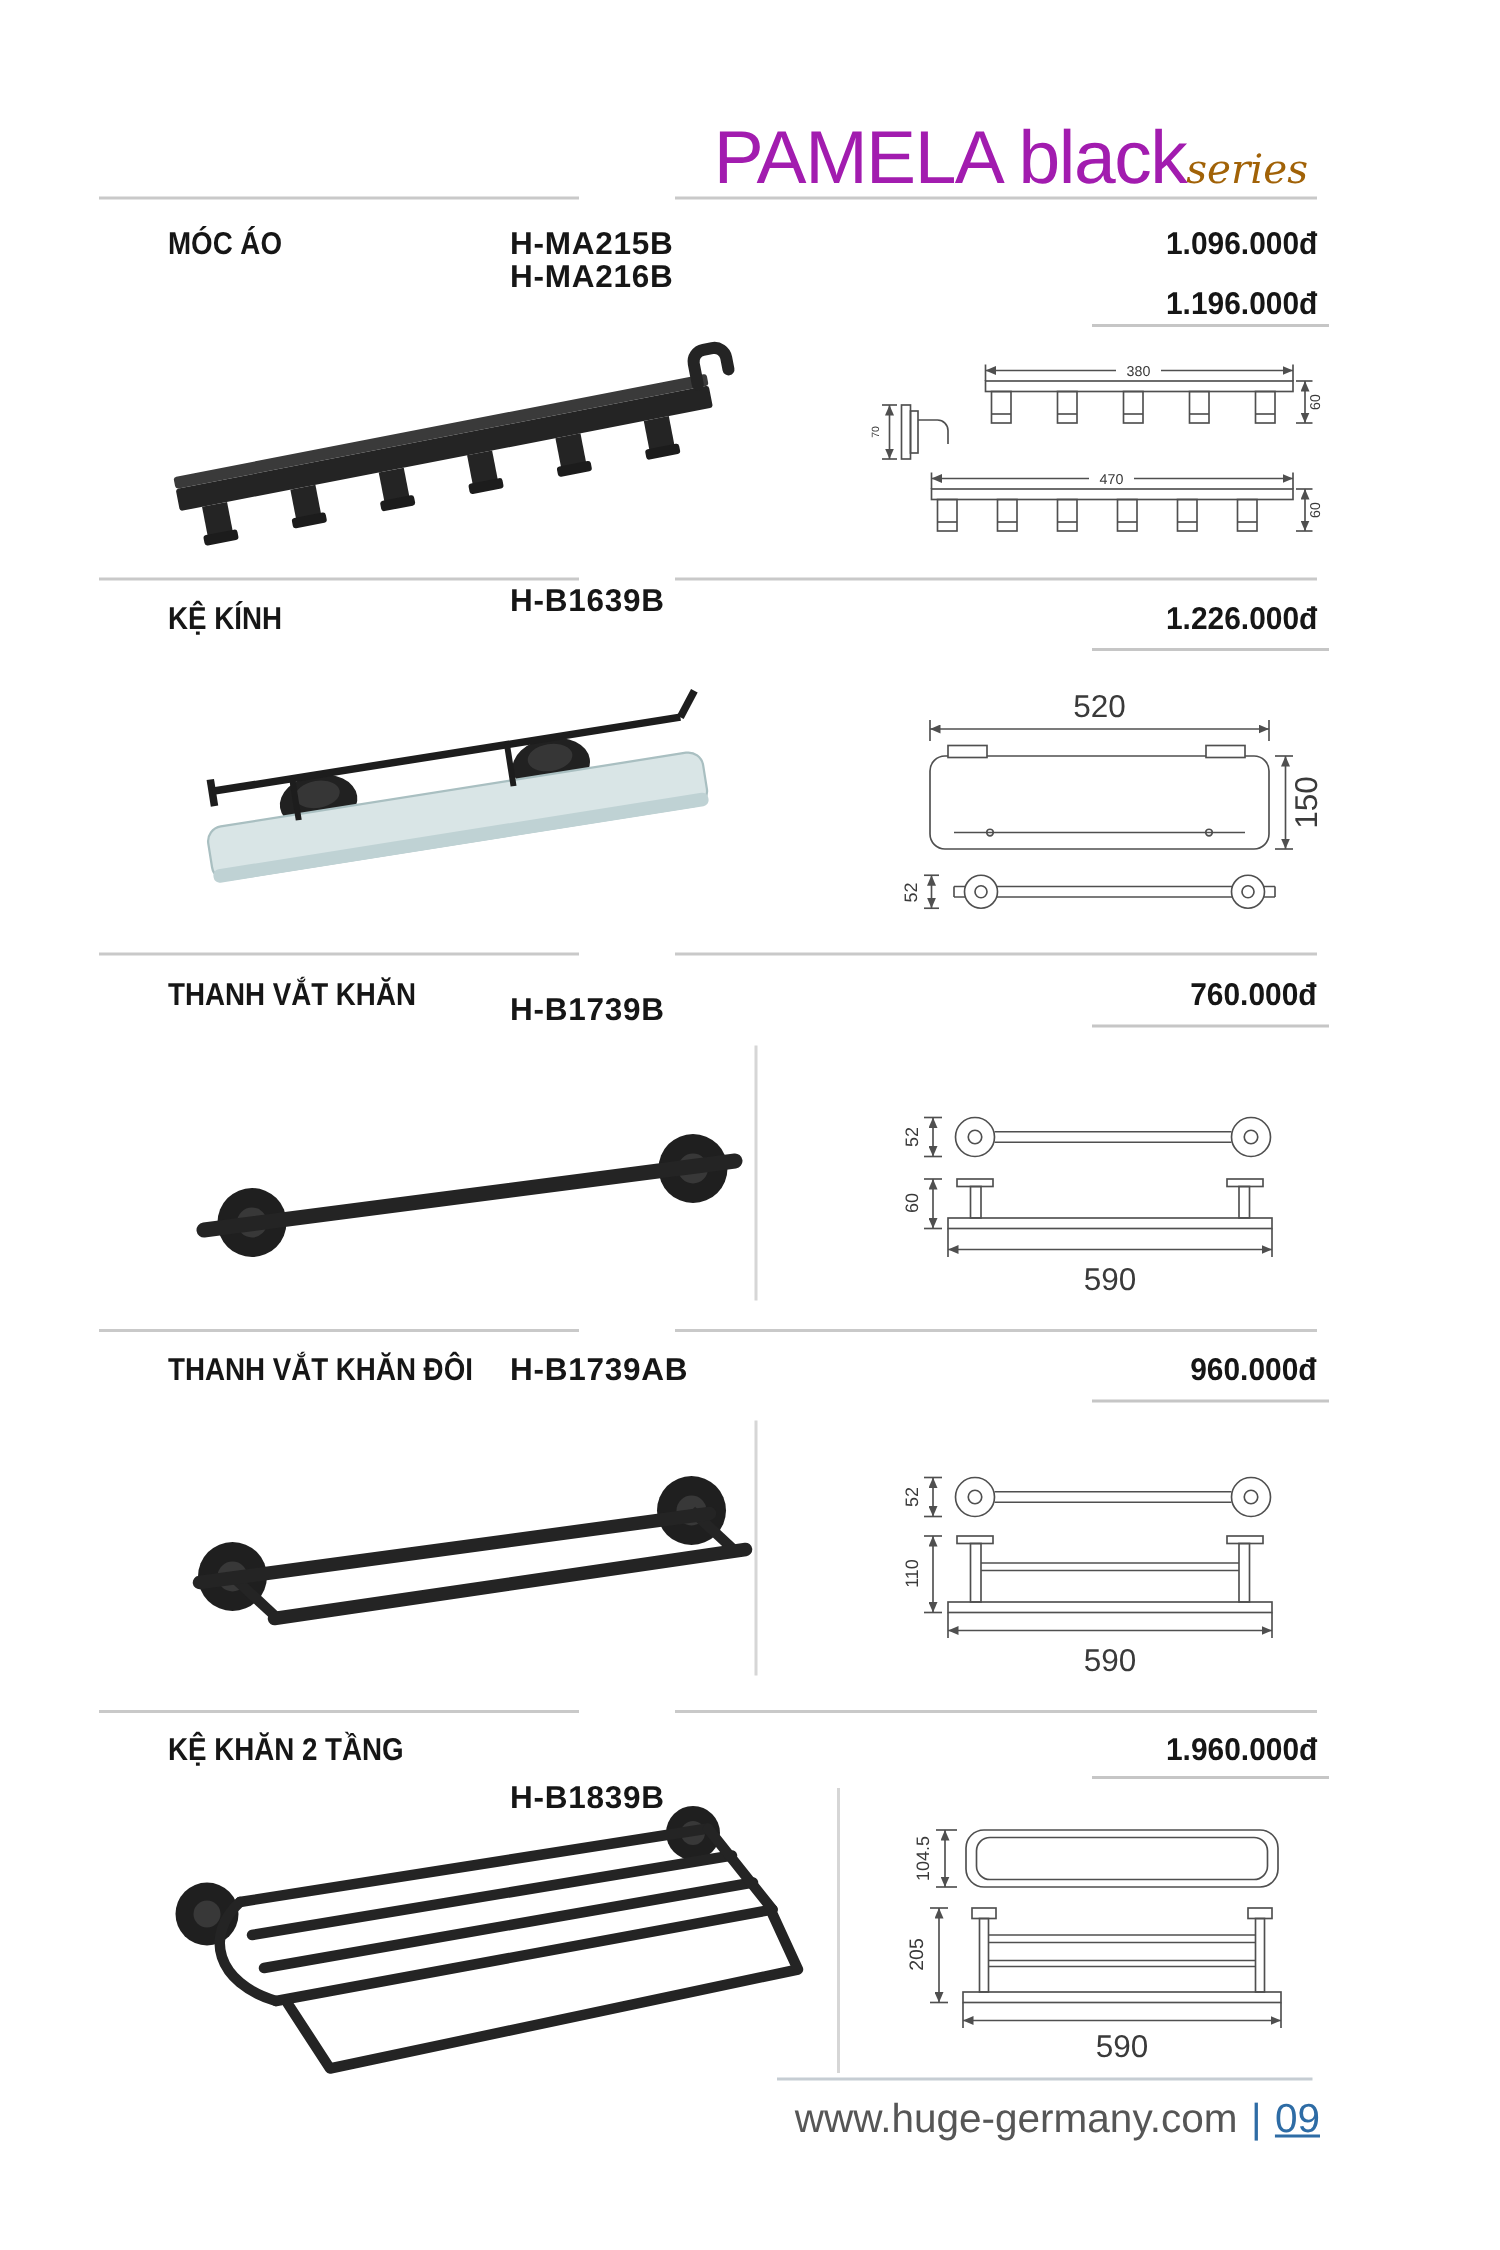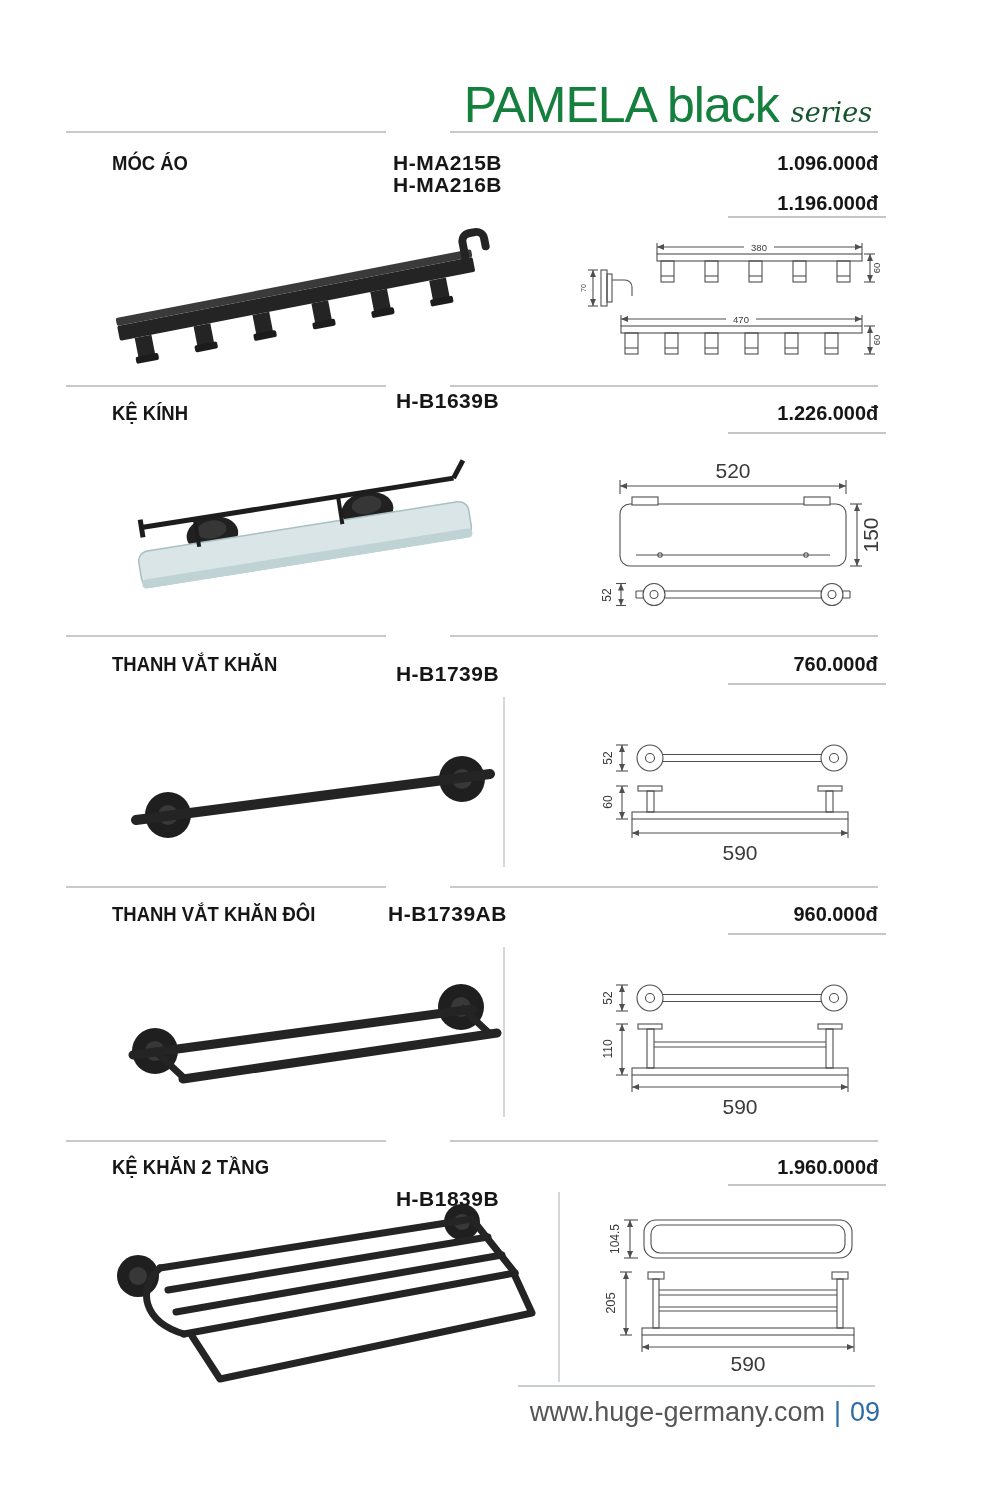--- a/index.html
+++ b/index.html
@@ -1,39 +1,39 @@
 <!DOCTYPE html>
 <html><head>
 <meta charset="utf-8">
 <style>
   html,body{margin:0;padding:0;background:#fff;}
   #page{position:relative;width:1000px;height:1500px;background:#fff;overflow:hidden;
         font-family:"Liberation Sans",sans-serif;color:#1b1b1b;}
   .hdr{position:absolute;top:80px;right:128px;white-space:nowrap;}
-  .hdr .t{font:400 50px/1 "Liberation Sans",sans-serif;color:#15803d;letter-spacing:-1px;text-align:right;}
-  .hdr .ser{font:italic 400 27px/1 "DejaVu Serif",serif;color:#14532d;margin-left:12px;}
+  .hdr .t{font:400 50px/1 "Liberation Sans",sans-serif;color:#a21caf;letter-spacing:-1px;text-align:right;}
+  .hdr .ser{font:italic 400 27px/1 "DejaVu Serif",serif;color:#a16207;}
   .sepL{position:absolute;left:66px;width:320px;height:2px;background:#c9c9c9;}
   .sepR{position:absolute;left:450px;width:428px;height:2px;background:#c9c9c9;}
   .uline{position:absolute;right:114px;width:158px;height:2px;background:#c6c6c6;}
   .vdiv{position:absolute;width:2px;background:#d6d6d6;}
   .name{position:absolute;left:112px;font:700 21px/26px "Liberation Sans",sans-serif;
         transform:scaleX(.88);transform-origin:left top;white-space:nowrap;color:#161616;}
-  .code{position:absolute;left:340px;width:215px;text-align:center;letter-spacing:.5px;
+  .code{position:absolute;left:340px;width:215px;text-align:left;letter-spacing:.5px;
         font:700 21px/26px "Liberation Sans",sans-serif;color:#161616;}
   .price{position:absolute;right:122px;font:700 21px/26px "Liberation Sans",sans-serif;
         transform:scaleX(.95);transform-origin:right top;white-space:nowrap;color:#161616;}
   .ph,.dw{position:absolute;overflow:visible;}
   .dw .s{fill:none;stroke:#4f4f4f;stroke-width:1.1px;}
   .dw .f{fill:#fff;stroke:#4f4f4f;stroke-width:1.1px;}
   .dw text{font-family:"Liberation Sans",sans-serif;fill:#3a3a3a;}
   .dxs{font-size:7px;} .ds{font-size:9.5px;} .dm{font-size:12px;} .dm2{font-size:13px;} .dl{font-size:21px;}
   .ftr-rule{position:absolute;left:518px;top:1385px;width:357px;height:2px;background:#c6cdd3;}
   .ftr{position:absolute;top:1398px;left:450px;width:430px;text-align:right;white-space:nowrap;
        font:400 27px/1.1 "Liberation Sans",sans-serif;}
-  .ftr .web{color:#565656;} .ftr .pipe{color:#2e6ca5;padding:0 9px;font-weight:300;} .ftr .num{color:#2e6ca5;}
+  .ftr .web{color:#565656;} .ftr .pipe{color:#2e6ca5;padding:0 9px;font-weight:300;} .ftr .num{color:#2e6ca5;text-decoration:underline;}
 </style>
 </head>
 <body>
 
 <div id="page">
 
   <svg width="0" height="0" style="position:absolute">
     <defs>
       <marker id="dimS" markerWidth="7" markerHeight="6" refX="0" refY="3" orient="auto" markerUnits="userSpaceOnUse">
         <path d="M7,0 L0,3 L7,6 Z" fill="#4f4f4f"></path>

